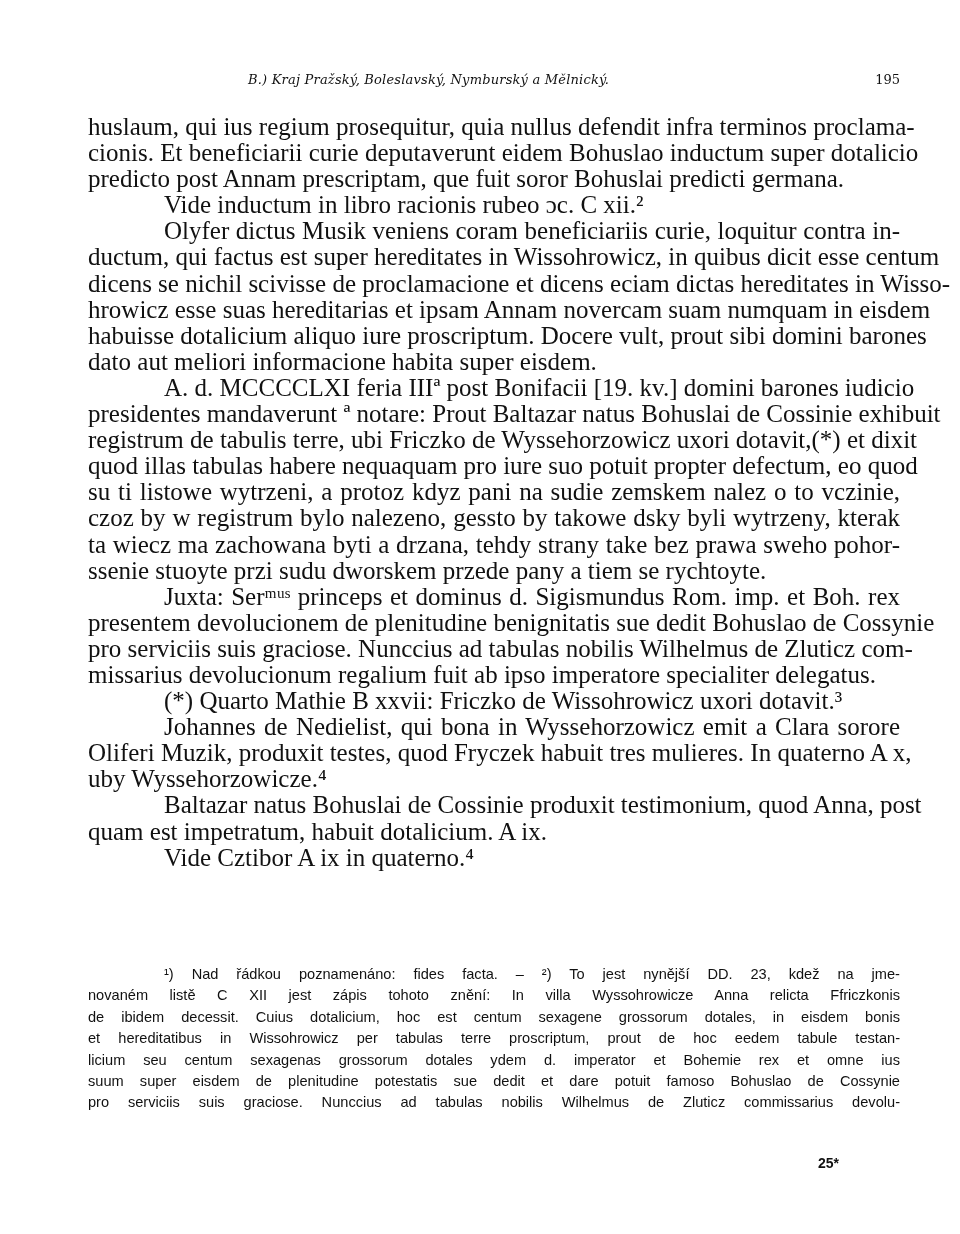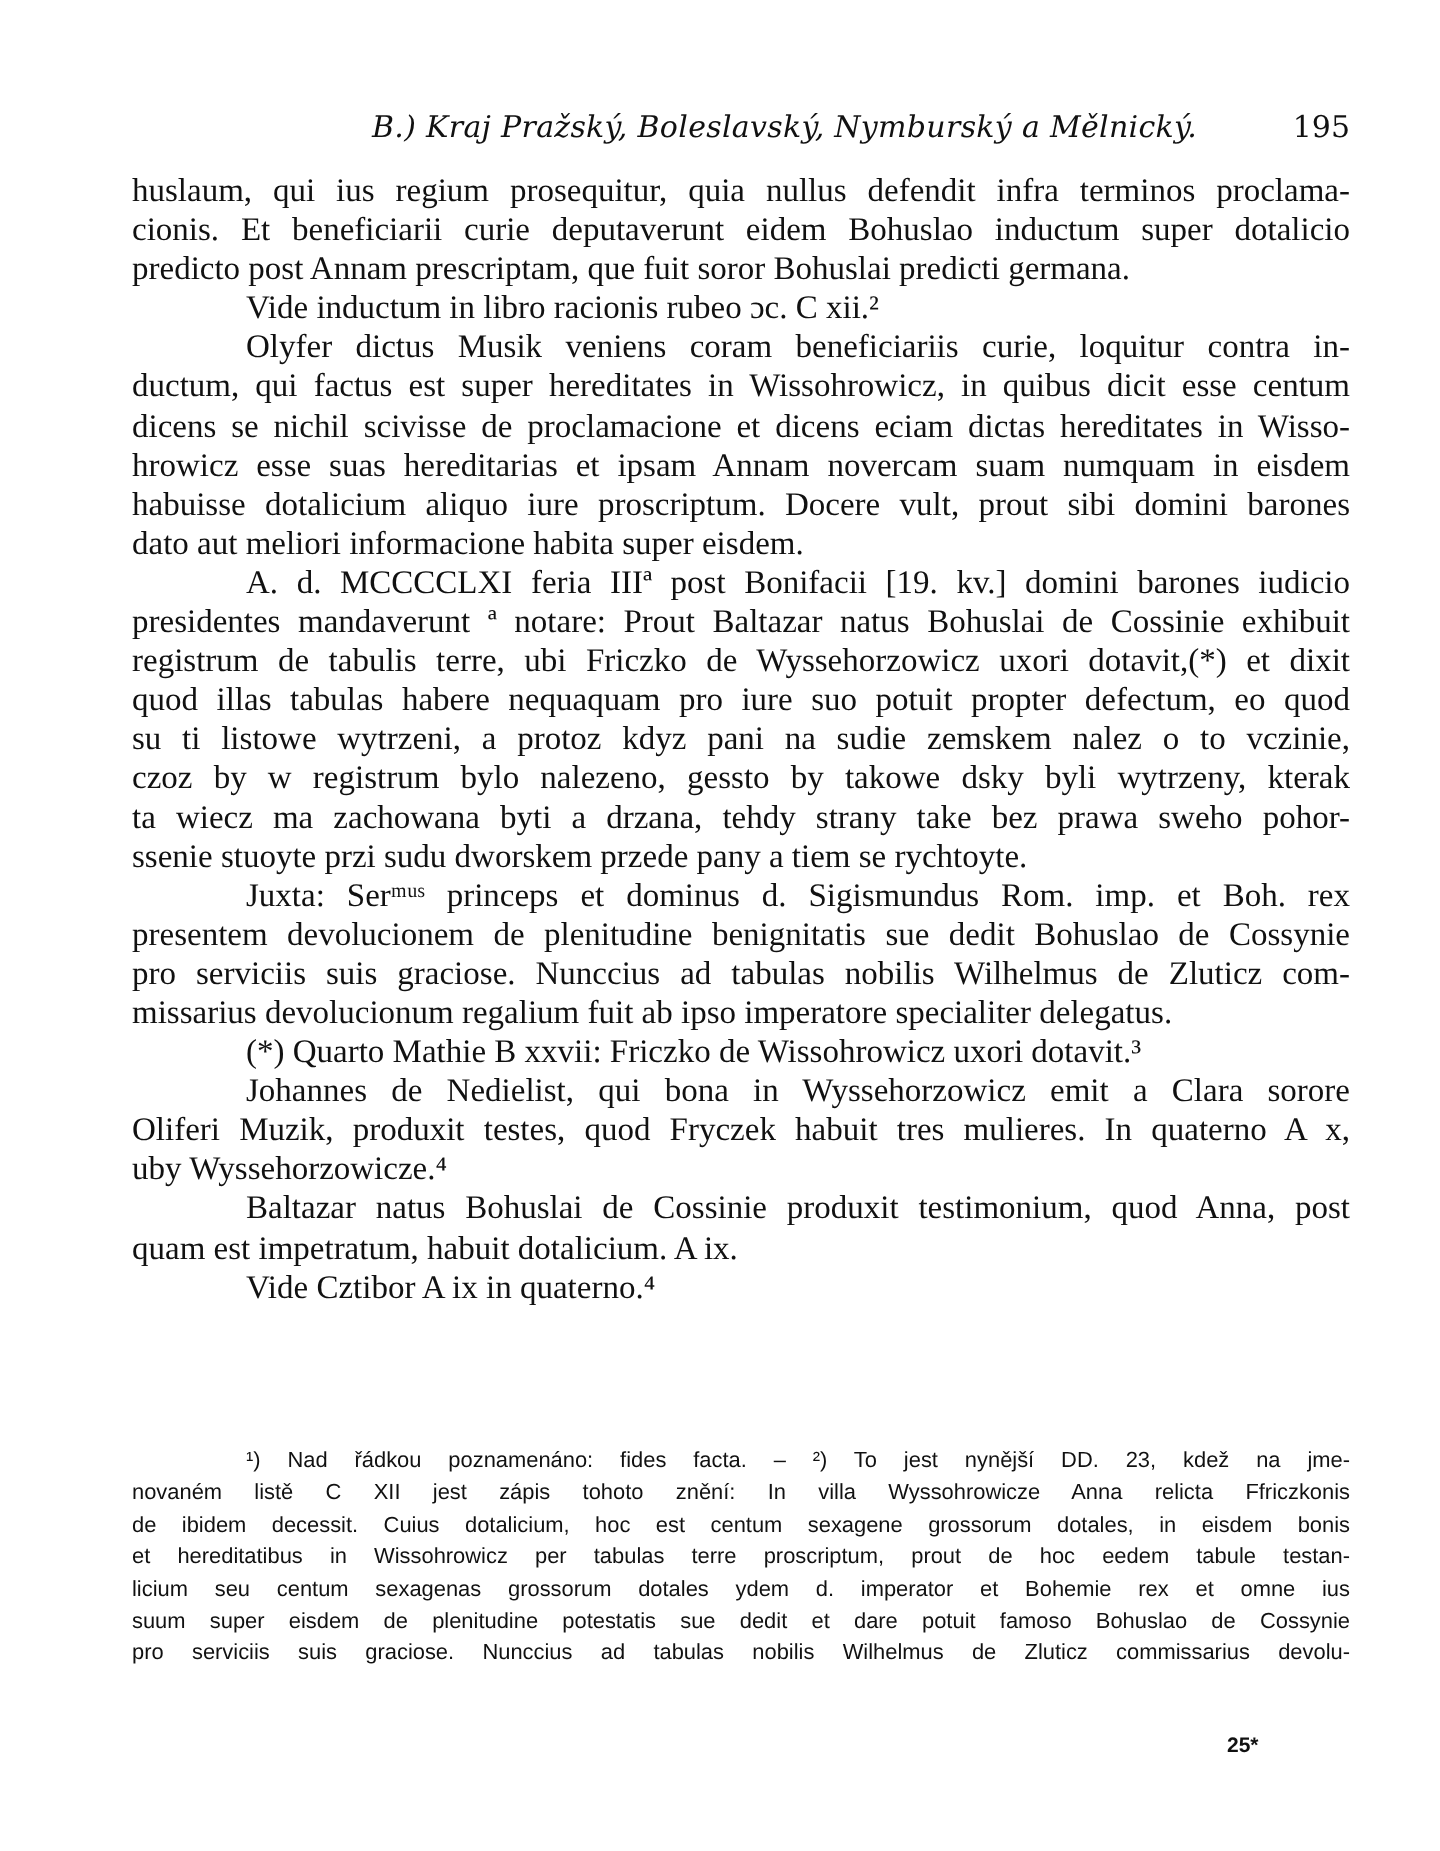--- a/index.html
+++ b/index.html
@@ -1,24 +1,24 @@
 <!DOCTYPE html>
 <html><head>
   <meta charset="utf-8">
   <style>
     html, body { margin: 0; padding: 0; background: #ffffff; }
     body { width: 960px; height: 1234px; position: relative; overflow: hidden;
            font-family: "DejaVu Serif", "Liberation Serif", serif; color: #111; }
     .header { position: absolute; top: 72px; left: 248px; width: 652px; height: 30px;
-              font-size: 20px; text-decoration: underline; }
+              font-size: 13px; text-decoration: underline; }
     .header .title { position: absolute; left: 0; top: 0; font-style: italic; letter-spacing: 0.2px; }
     .header .pageno { position: absolute; right: 0; top: 0; }
     .body { position: absolute; left: 88px; top: 114px; width: 812px;
             font-family: "Liberation Serif", "DejaVu Serif", serif;
-            font-size: 22px; line-height: 26.1px; text-align: justify; }
+            font-size: 25px; line-height: 26.1px; text-align: justify; }
     .line { display: block; white-space: nowrap; text-align-last: justify; text-align: justify; height: 26.1px; overflow: visible; }
     .line.last { text-align-last: left; }
     .line.indent { padding-left: 76px; }
     .foot { position: absolute; left: 88px; top: 964px; width: 812px;
             font-family: "Liberation Sans", "DejaVu Sans", sans-serif;
             font-size: 14.6px; line-height: 21.4px; }
     .foot .line { height: 21.4px; }
     .foot .line.indent { padding-left: 76px; }
     .sig { position: absolute; top: 1155px; left: 818px; font-family: "Liberation Sans", sans-serif;
            font-size: 14px; font-weight: bold; }

